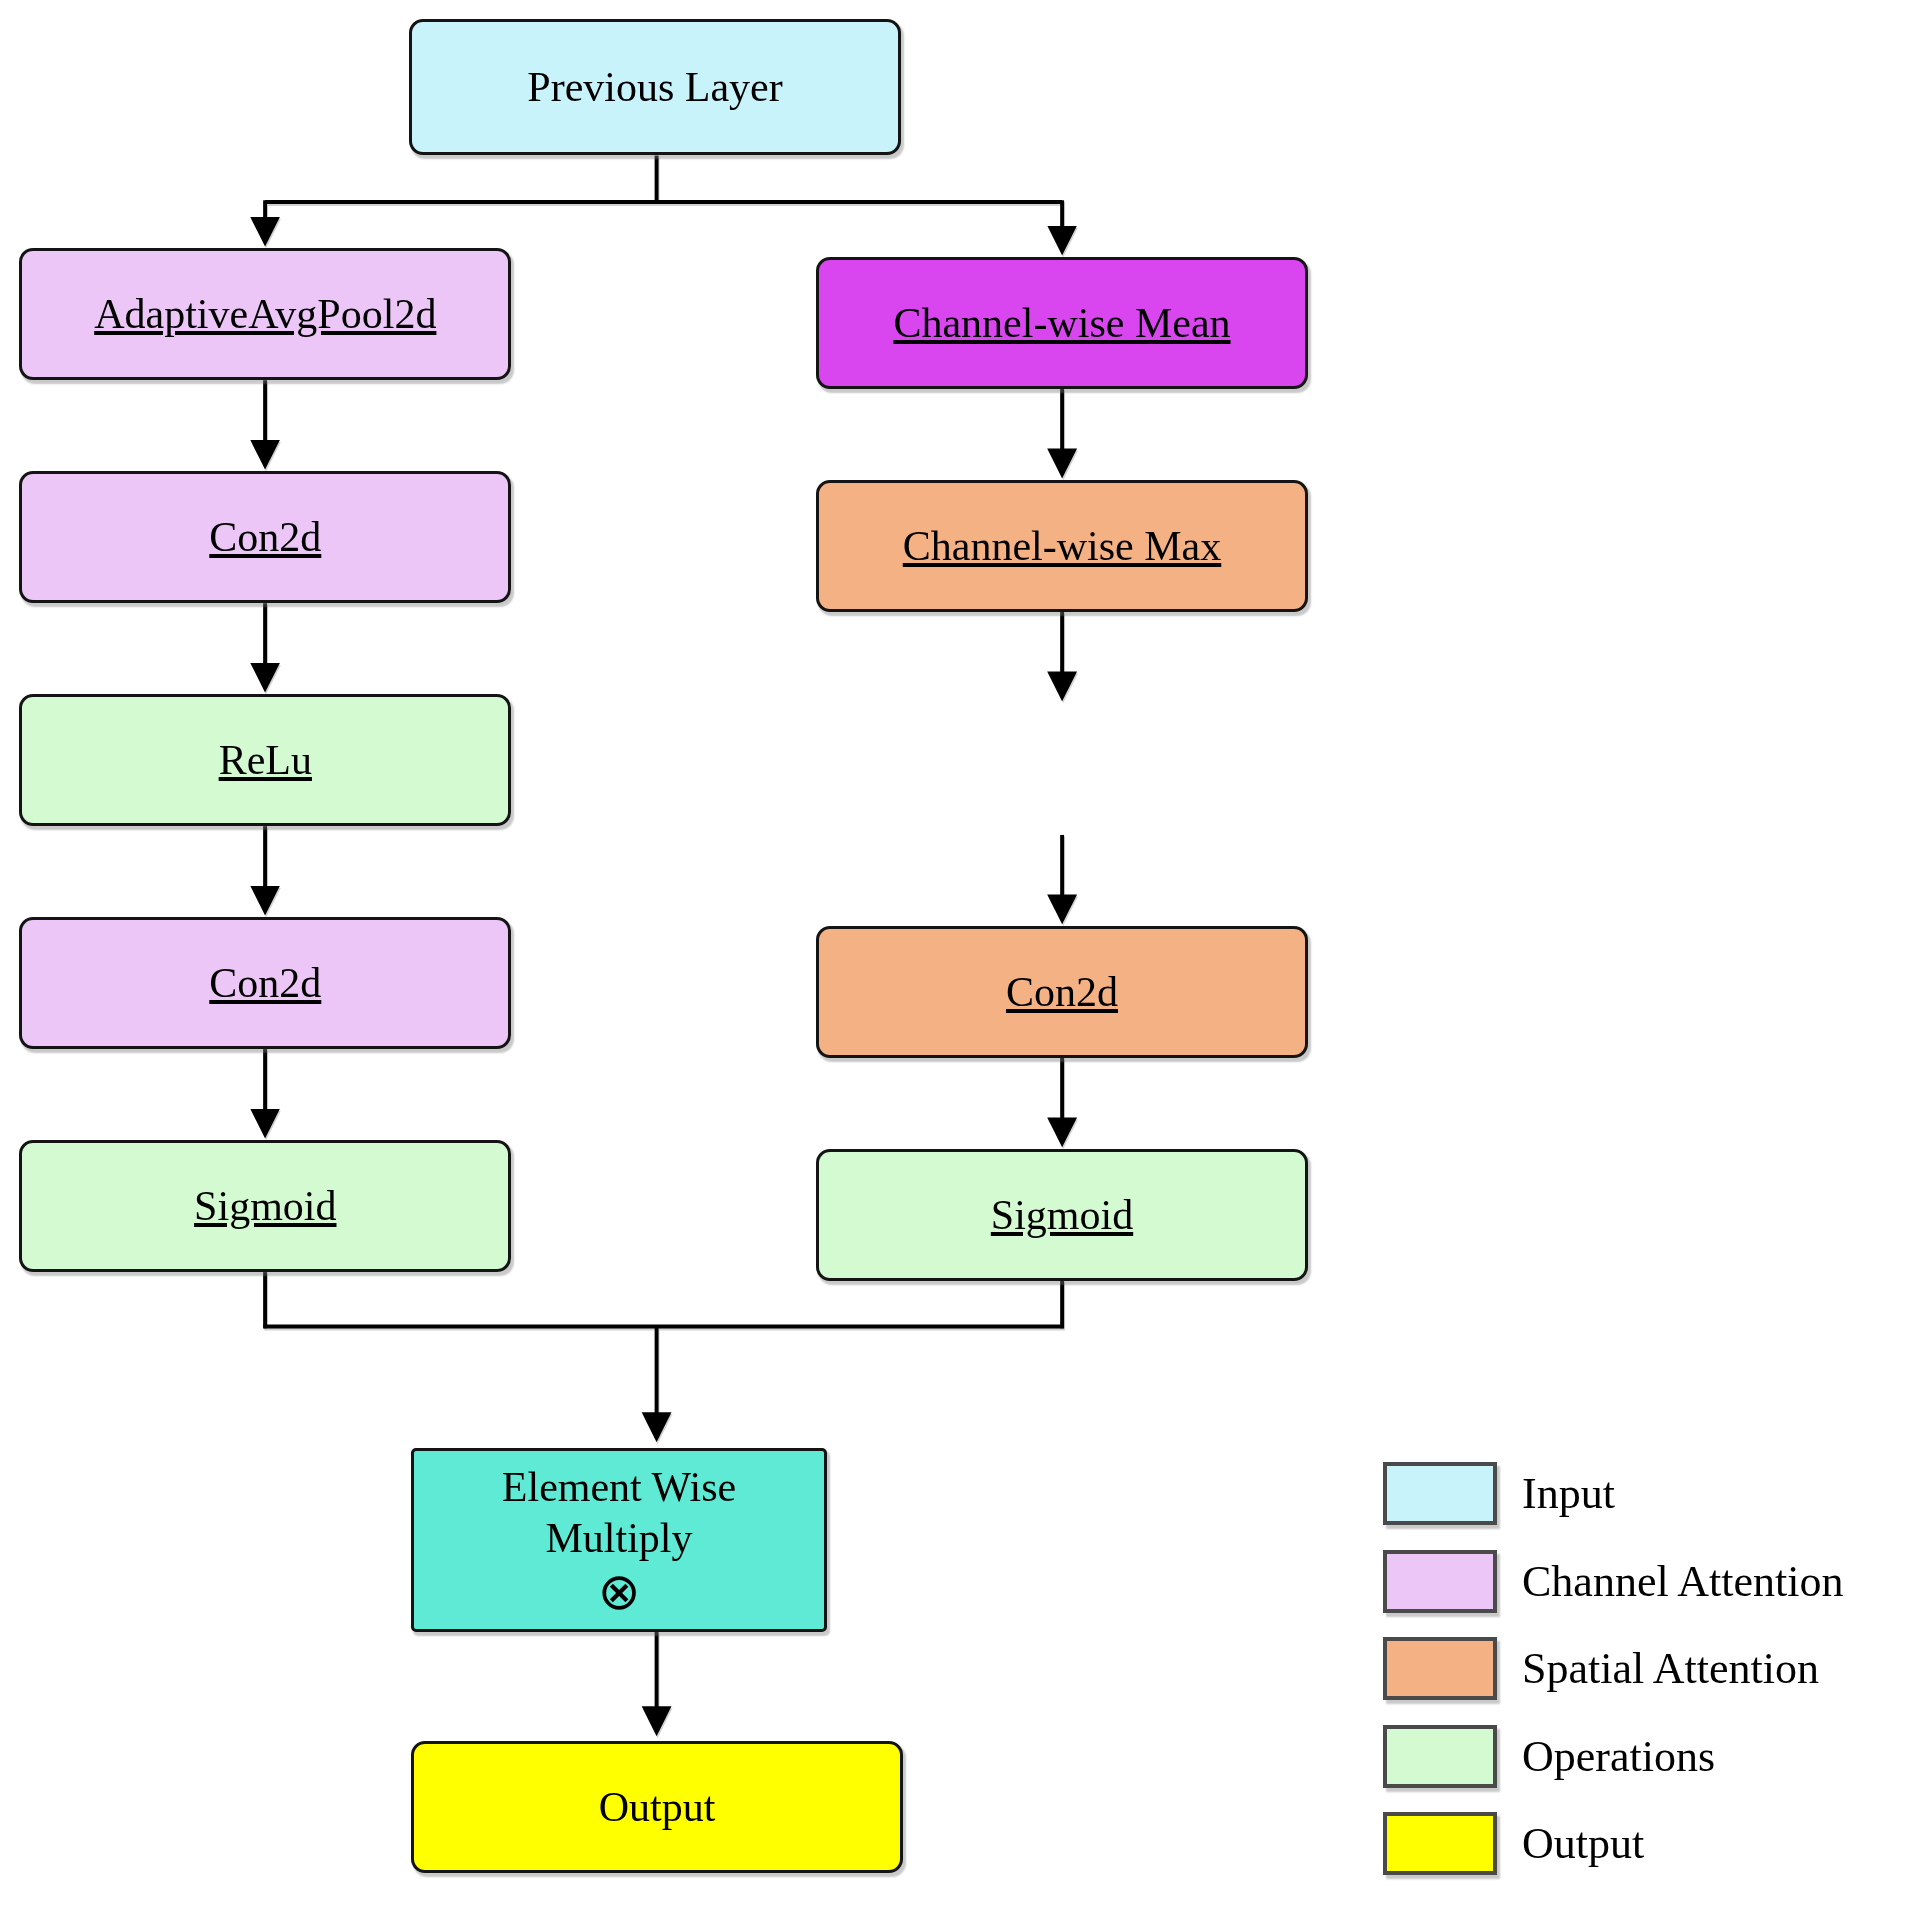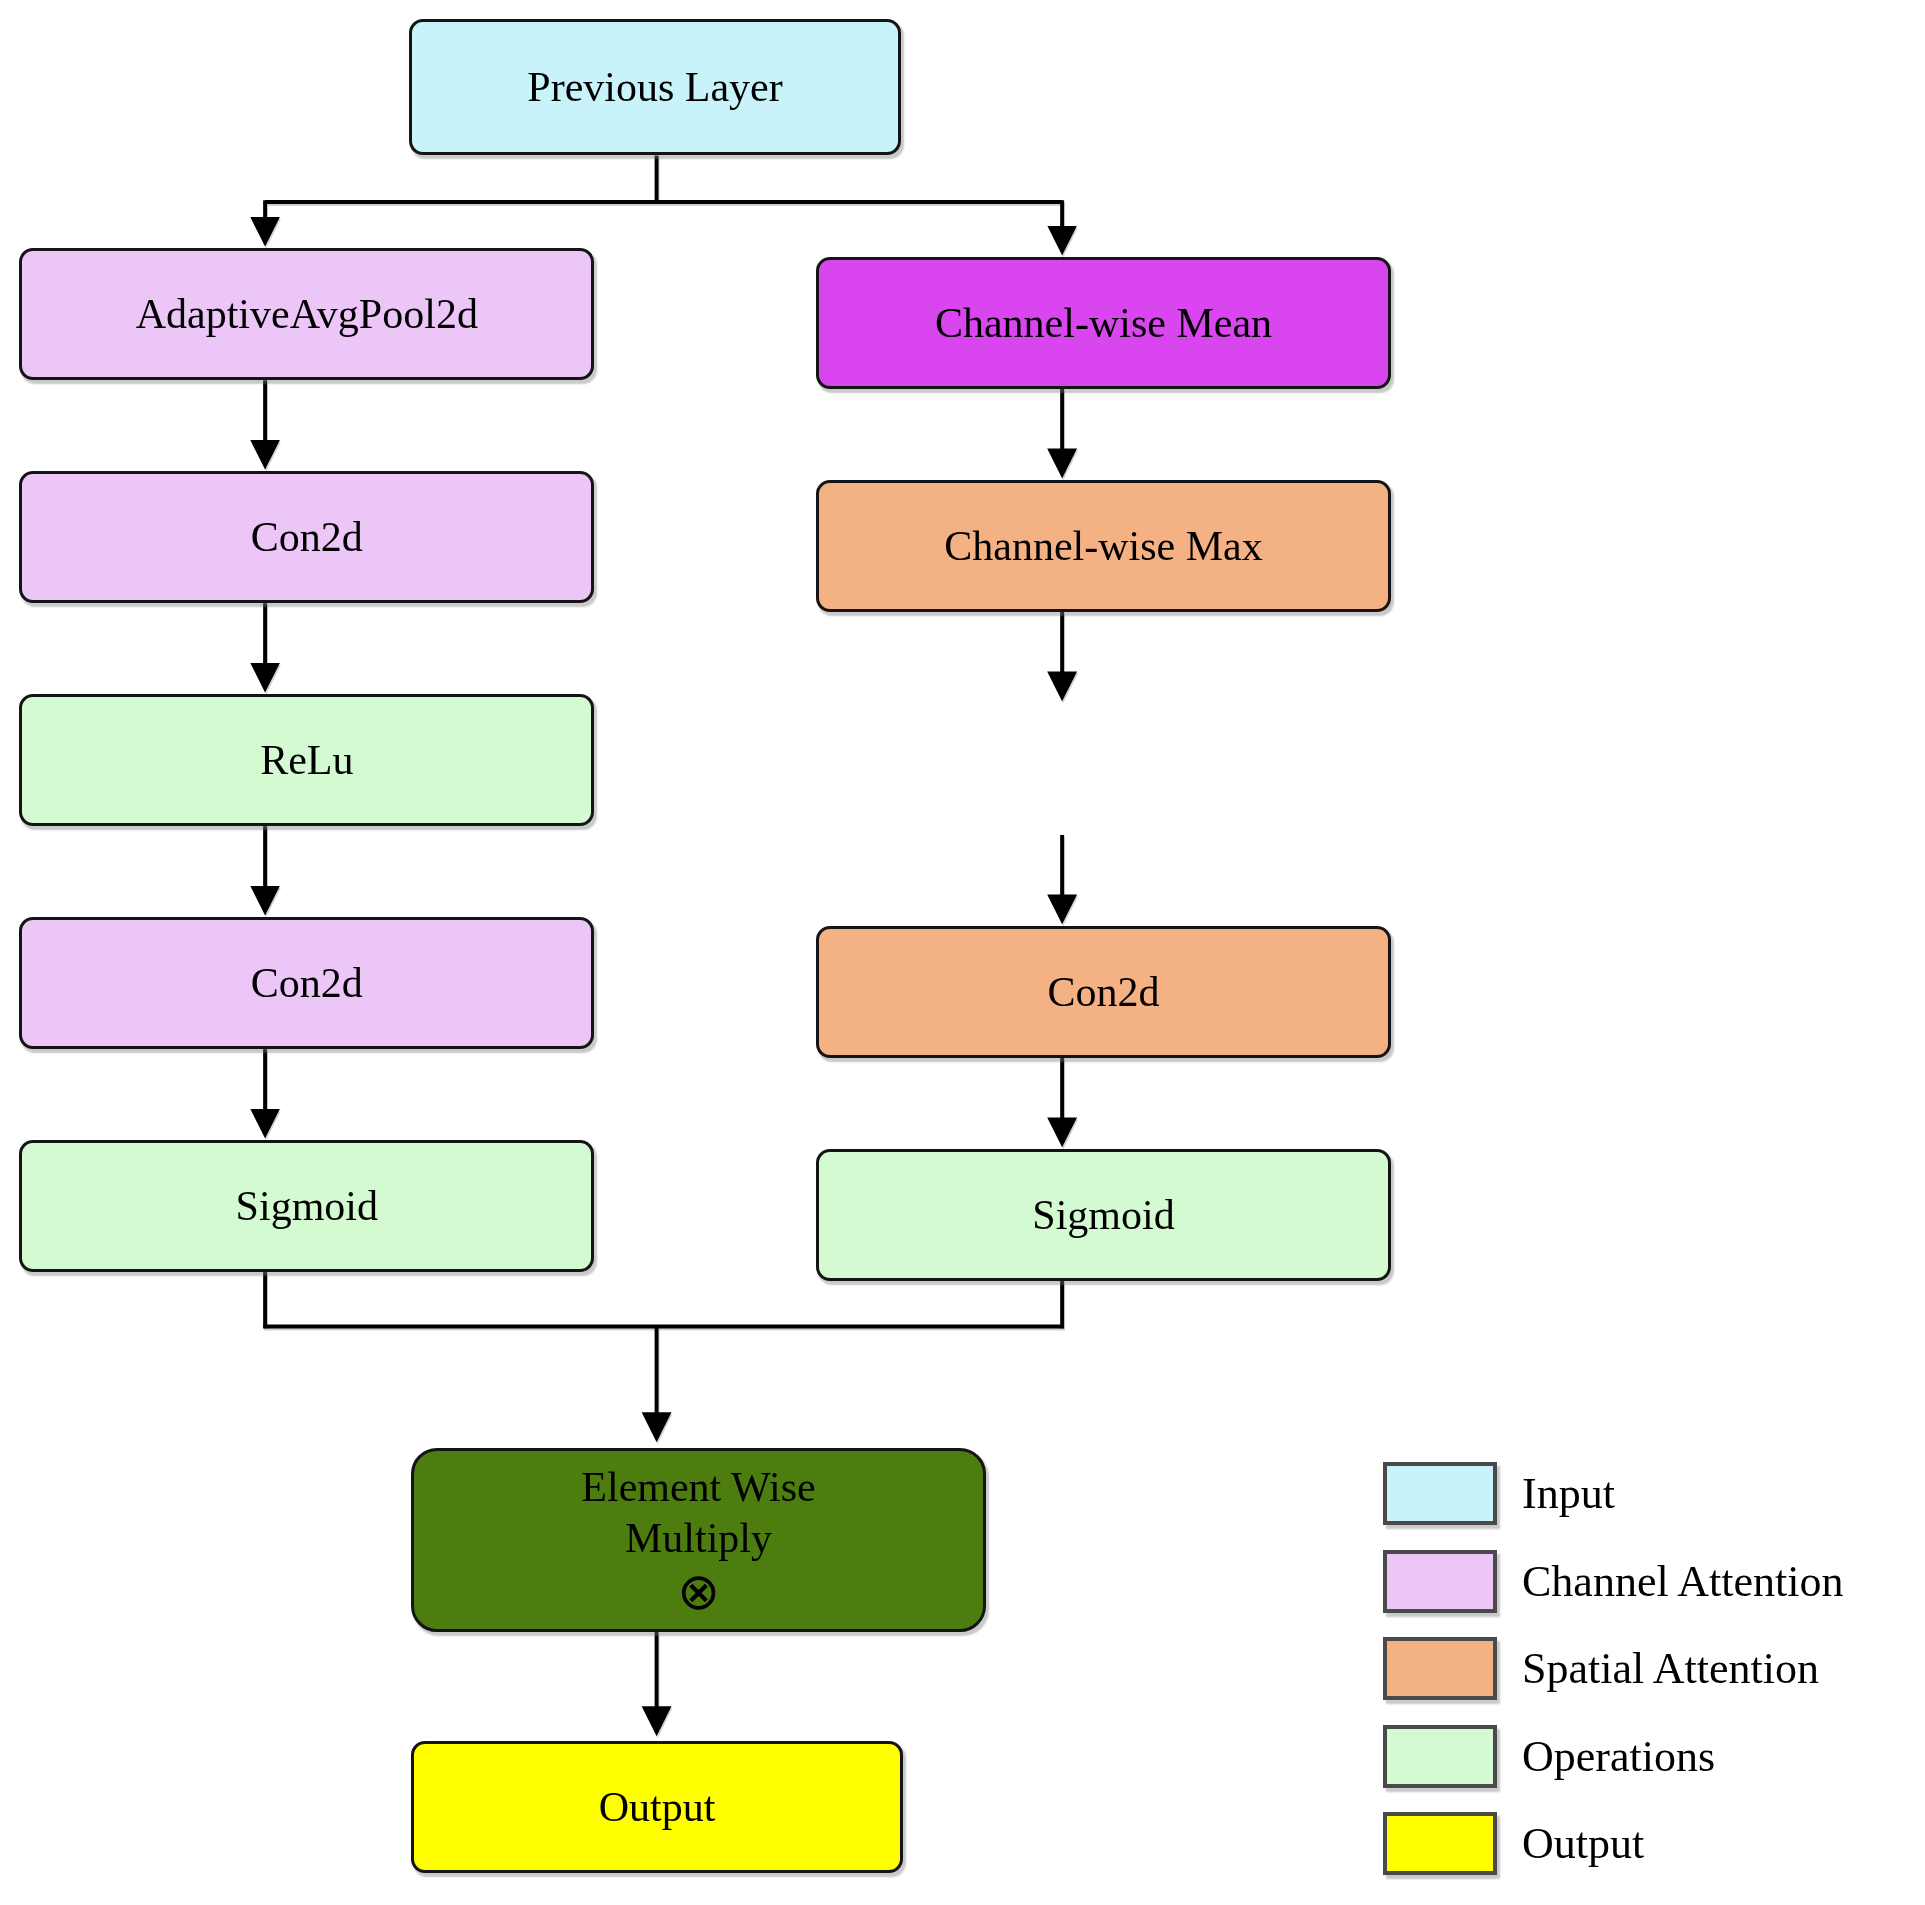--- a/index.html
+++ b/index.html
@@ -34,21 +34,21 @@
     flex-direction: column;
     align-items: center;
     justify-content: center;
     text-align: center;
     font-size: 42px;
     color: #000000;
     box-shadow: 2.6px 3.5px 1.8px rgba(120,120,120,0.40);
     line-height: 1.2;
   }
   .node .node-label { display: block; }
-  .node-small { width: 575px; height: 132px; }
+  .node-small { width: 492px; height: 132px; text-decoration: underline; }
   .multiply-symbol { font-size: 51px; line-height: 1.0; margin-top: 3.5px; }
   .legend {
     position: absolute;
     left: 1383px;
     top: 1462px;
     display: flex;
     flex-direction: column;
     gap: 24.6px;
   }
   .legend-row {
@@ -132,21 +132,21 @@
   <div class="node node-small" style="left: 816px; top: 480px; background-color: rgb(244, 177, 131);">
     <span class="node-label">Channel-wise Max</span>
   </div>
   <div class="node node-small" style="left: 816px; top: 926px; background-color: rgb(244, 177, 131);">
     <span class="node-label">Con2d</span>
   </div>
   <div class="node node-small" style="left: 816px; top: 1149px; background-color: rgb(212, 250, 210);">
     <span class="node-label">Sigmoid</span>
   </div>
 
-  <div class="node" style="left: 411px; top: 1448px; width: 575px; height: 184px; border-radius: 26px; background-color: #4d7c0f;">
+  <div class="node" style="left: 411px; top: 1448px; width: 416px; height: 184px; border-radius: 5px; background-color: #5eead4;">
     <span class="node-label">Element Wise</span>
     <span class="node-label">Multiply</span>
     <span class="node-label multiply-symbol">⊗</span>
   </div>
 
   <div class="node" style="left: 411px; top: 1741px; width: 492px; height: 132px; background-color: rgb(255, 255, 0);">
     <span class="node-label">Output</span>
   </div>
 
   <div class="legend">

